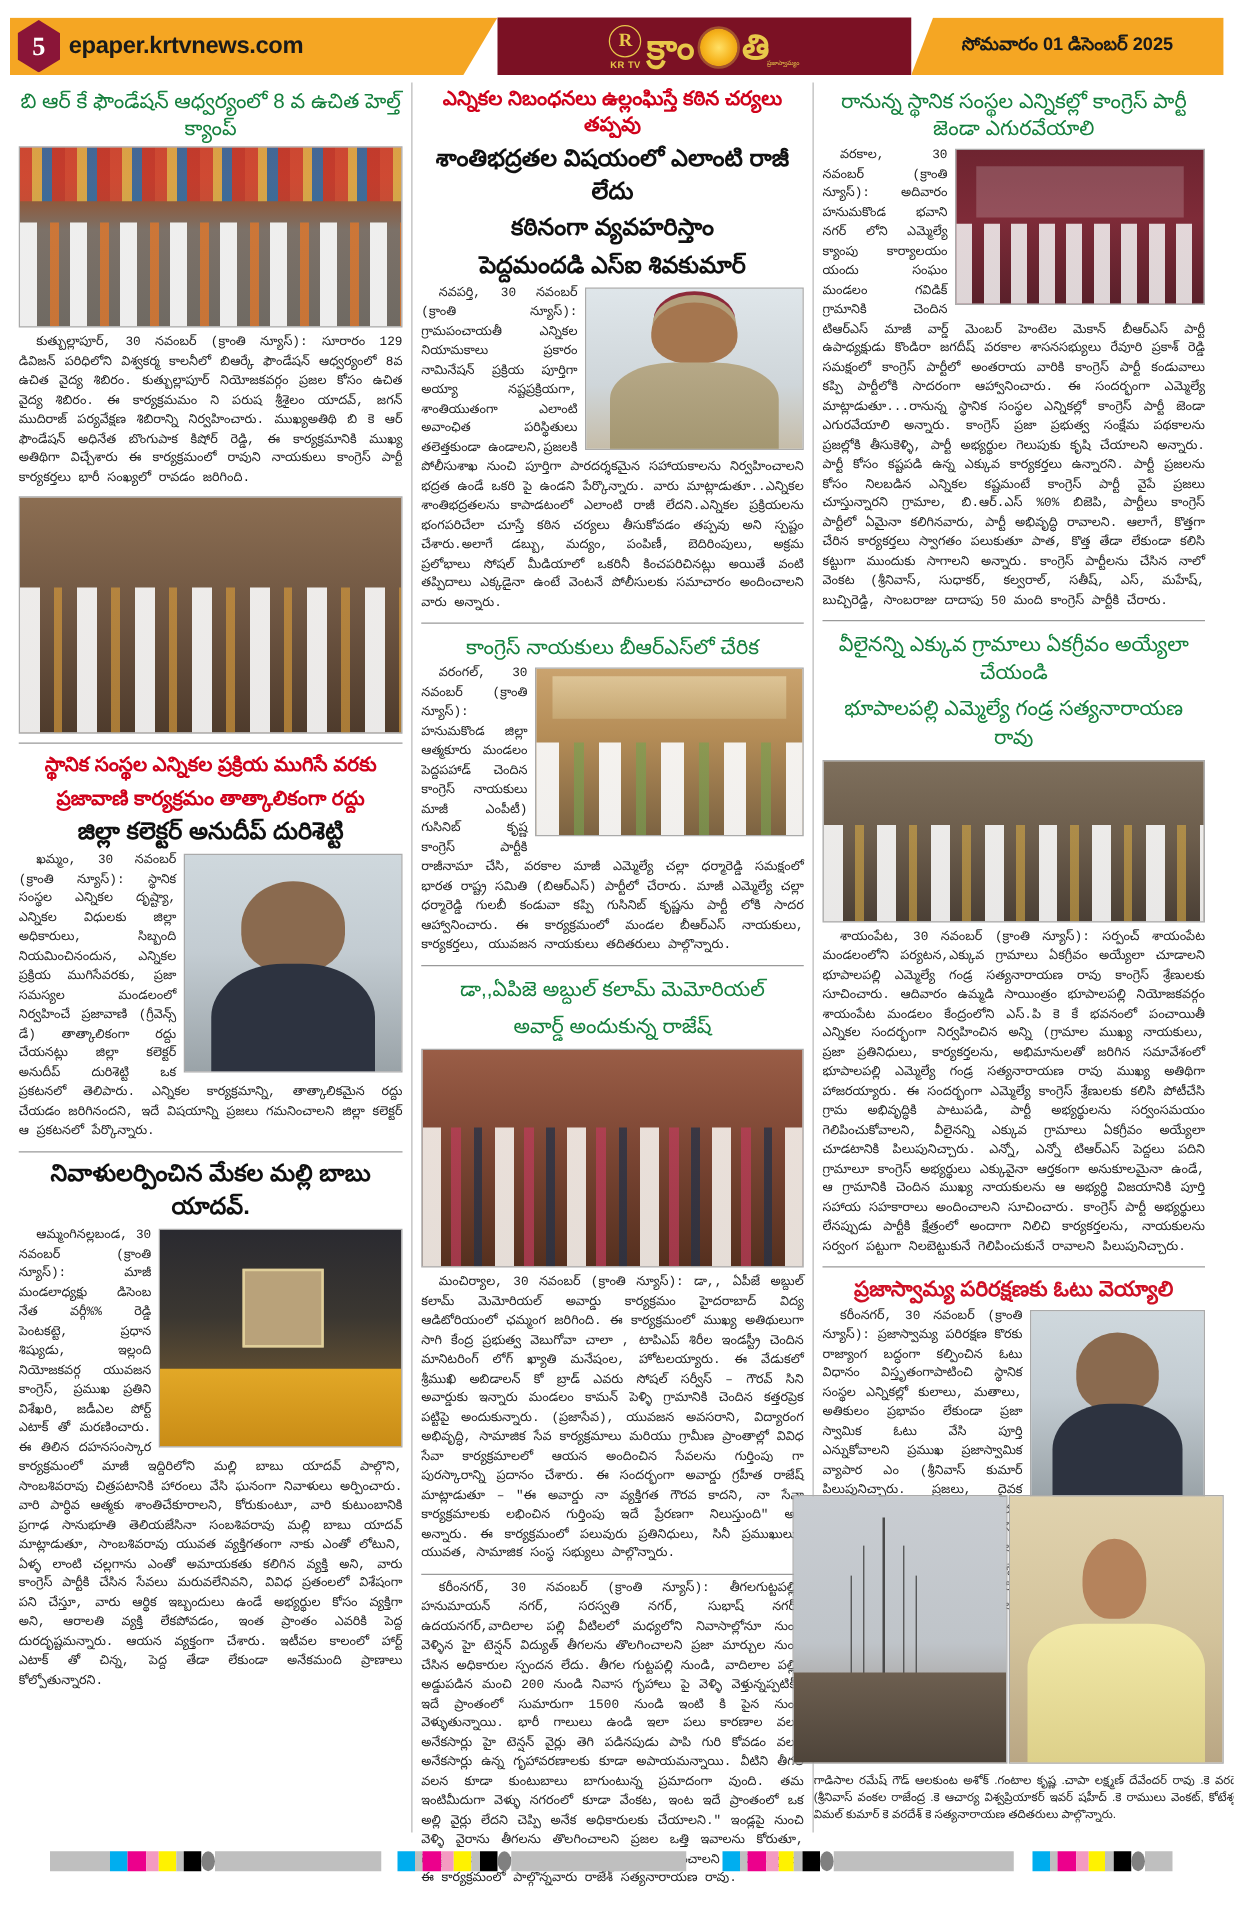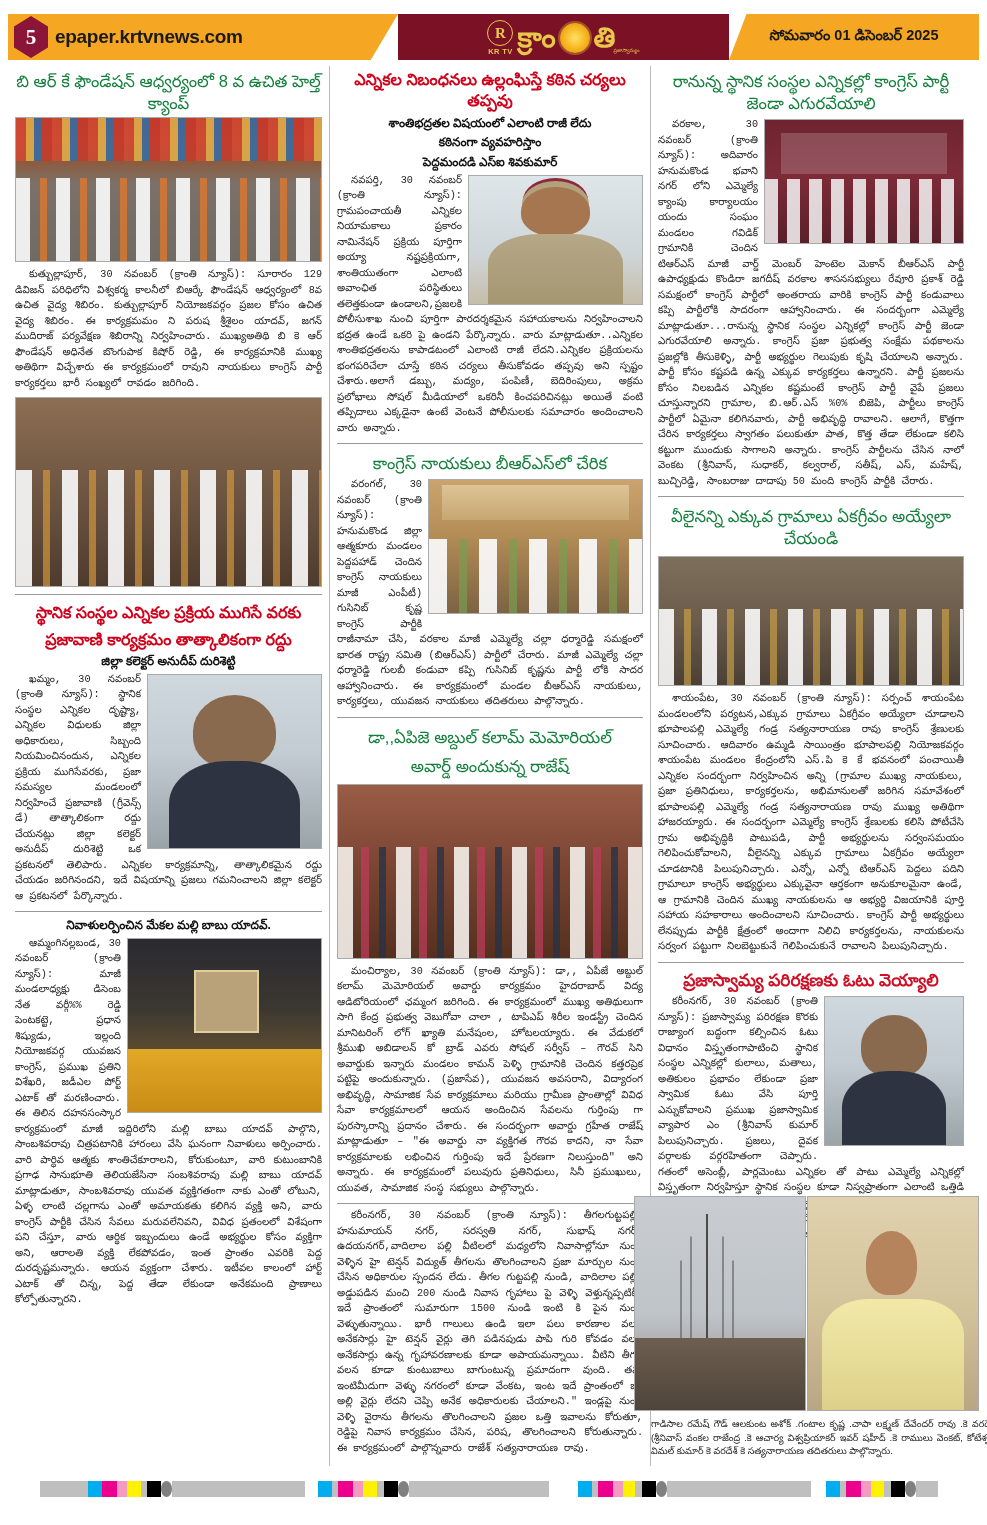--- a/index.html
+++ b/index.html
@@ -59,21 +59,21 @@
   }
   .hl-red {
     text-align:center; font-size:16px; font-weight:bold; color:#D0021B;
     line-height:1.34; padding:3px 0 2px;
   }
   .hl-red-lg {
     text-align:center; font-size:17px; font-weight:bold; color:#CE1126;
     line-height:1.32; padding:3px 0 2px;
   }
   .sub-black {
-    text-align:center; font-size:12px; font-weight:bold; color:#111;
+    text-align:center; font-size:19px; font-weight:bold; color:#111;
     line-height:1.38; padding:1px 0 2px;
   }
   .rule { border-top:1px solid #999; margin:7px 0 4px; }
 
   .body-txt {
     font-size:10.2px; line-height:1.52; color:#1c1c1c; text-align:justify;
     font-family:Liberation Mono, monospace; hyphens:auto;
   }
   .indent { text-indent:14px; }
 
@@ -282,20 +282,21 @@
     <div class="col sep">
 
       <div class="hl-black">రానున్న స్థానిక సంస్థల ఎన్నికల్లో కాంగ్రెస్ పార్టీ జెండా ఎగురవేయాలి</div>
       <div class="clearfix">
         <div class="photo p-banner ph ph-float-r" style="width:200px;height:125px;"></div>
         <div class="body-txt indent">వరకాల, 30 నవంబర్ (క్రాంతి న్యూస్): అదివారం హనుమకొండ భవాని నగర్ లోని ఎమ్మెల్యే క్యాంపు కార్యాలయం యందు సంఘం మండలం గవిడిక్ గ్రామానికి చెందిన టిఆర్ఎస్ మాజీ వార్డ్ మెంబర్ హెంటెల మెకాన్ బీఆర్ఎస్ పార్టీ ఉపాధ్యక్షుడు కొండిరా జగదీష్ వరకాల శాసనసభ్యులు రేవూరి ప్రకాశ్ రెడ్డి సమక్షంలో కాంగ్రెస్ పార్టీలో అంతరాయ వారికి కాంగ్రెస్ పార్టీ కండువాలు కప్పి పార్టీలోకి సాదరంగా ఆహ్వానించారు. ఈ సందర్భంగా ఎమ్మెల్యే మాట్లాడుతూ...రానున్న స్థానిక సంస్థల ఎన్నికల్లో కాంగ్రెస్ పార్టీ జెండా ఎగురవేయాలి అన్నారు. కాంగ్రెస్ ప్రజా ప్రభుత్వ సంక్షేమ పథకాలను ప్రజల్లోకి తీసుకెళ్ళి, పార్టీ అభ్యర్థుల గెలుపుకు కృషి చేయాలని అన్నారు. పార్టీ కోసం కష్టపడి ఉన్న ఎక్కువ కార్యకర్తలు ఉన్నారని. పార్టీ ప్రజలను కోసం నిలబడిన ఎన్నికల కష్టమంటే కాంగ్రెస్ పార్టీ వైపే ప్రజలు చూస్తున్నారని గ్రామాల, బి.ఆర్.ఎస్ %0% బిజెపి, పార్టీలు కాంగ్రెస్ పార్టీలో ఏమైనా కలిగినవారు, పార్టీ అభివృద్ధి రావాలని. ఆలాగే, కొత్తగా చేరిన కార్యకర్తలు స్వాగతం పలుకుతూ పాత, కొత్త తేడా లేకుండా కలిసి కట్టుగా ముందుకు సాగాలని అన్నారు. కాంగ్రెస్ పార్టీలను చేసిన నాలో వెంకట (శ్రీనివాస్, సుధాకర్, కల్వరాల్, సతీష్, ఎస్, మహేష్, బుచ్చిరెడ్డి, సాంబరాజు దాదాపు 50 మంది కాంగ్రెస్ పార్టీకి చేరారు.</div>
       </div>
 
       <div class="rule"></div>
       <div class="hl-black">వీలైనన్ని ఎక్కువ గ్రామాలు ఏకగ్రీవం అయ్యేలా చేయండి</div>
+      <div class="hl-black">భూపాలపల్లి ఎమ్మెల్యే గండ్ర సత్యనారాయణ రావు</div>
       <div class="photo p-hall ph" style="width:100%;height:130px;margin-top:4px;"></div>
       <div class="body-txt indent" style="margin-top:5px;">శాయంపేట, 30 నవంబర్ (క్రాంతి న్యూస్): సర్పంచ్ శాయంపేట మండలంలోని పర్యటన,ఎక్కువ గ్రామాలు ఏకగ్రీవం అయ్యేలా చూడాలని భూపాలపల్లి ఎమ్మెల్యే గండ్ర సత్యనారాయణ రావు కాంగ్రెస్ శ్రేణులకు సూచించారు. ఆదివారం ఉమ్మడి సాయింత్రం భూపాలపల్లి నియోజకవర్గం శాయంపేట మండలం కేంద్రంలోని ఎస్.పి కె కే భవనంలో పంచాయితీ ఎన్నికల సందర్భంగా నిర్వహించిన అన్ని (గ్రామాల ముఖ్య నాయకులు, ప్రజా ప్రతినిధులు, కార్యకర్తలను, అభిమానులతో జరిగిన సమావేశంలో భూపాలపల్లి ఎమ్మెల్యే గండ్ర సత్యనారాయణ రావు ముఖ్య అతిథిగా హాజరయ్యారు. ఈ సందర్భంగా ఎమ్మెల్యే కాంగ్రెస్ శ్రేణులకు కలిసి పోటీచేసి గ్రామ అభివృద్ధికి పాటుపడి, పార్టీ అభ్యర్థులను సర్వంసమయం గెలిపించుకోవాలని, వీలైనన్ని ఎక్కువ గ్రామాలు ఏకగ్రీవం అయ్యేలా చూడటానికి పిలుపునిచ్చారు. ఎన్నో, ఎన్నో టిఆర్ఎస్ పెద్దలు పదిని గ్రామాలూ కాంగ్రెస్ అభ్యర్థులు ఎక్కువైనా ఆర్తకంగా అనుకూలమైనా ఉండే, ఆ గ్రామానికి చెందిన ముఖ్య నాయకులను ఆ అభ్యర్థి విజయానికి పూర్తి సహాయ సహకారాలు అందించాలని సూచించారు. కాంగ్రెస్ పార్టీ అభ్యర్థులు లేనప్పుడు పార్టీకి క్షేత్రంలో అందాగా నిలిచి కార్యకర్తలను, నాయకులను సర్వంగ పట్టుగా నిలబెట్టుకునే గెలిపించుకునే రావాలని పిలుపునిచ్చారు.</div>
 
       <div class="rule"></div>
       <div class="hl-red-lg">ప్రజాస్వామ్య పరిరక్షణకు ఓటు వెయ్యాలి</div>
       <div class="clearfix">
         <div class="photo p-portrait ph ph-float-r" style="width:140px;height:150px;"></div>
         <div class="body-txt indent">కరీంనగర్, 30 నవంబర్ (క్రాంతి న్యూస్): ప్రజాస్వామ్య పరిరక్షణ కొరకు రాజ్యాంగ బద్ధంగా కల్పించిన ఓటు విధానం విస్తృతంగాపాటించి స్థానిక సంస్థల ఎన్నికల్లో కులాలు, మతాలు, అతికులం ప్రభావం లేకుండా ప్రజా స్వామిక ఓటు వేసి పూర్తి ఎన్నుకోవాలని ప్రముఖ ప్రజాస్వామిక వ్యాపార ఎం (శ్రీనివాస్ కుమార్ పిలుపునిచ్చారు. ప్రజలు, దైవక వర్గాలకు వర్గరహితంగా చెప్పారు. గతంలో అసెంబ్లీ, పార్లమెంటు ఎన్నికల తో పాటు ఎమ్మెల్యే ఎన్నికల్లో విస్తృతంగా నిర్వహిస్తూ స్థానిక సంస్థల కూడా నిస్వప్రాతంగా ఎలాంటి ఒత్తిడి లేకుండా ప్రజా సూచన అంది స్థానిక వ్యాపారంతో పాటు అలాంటి పరిస్థితులలో అభ్యర్థులను వ్యాపారి వెంకటేష్ ఓటర్లకు కోరుతున్నారు. ఓటుగాకు ప్రజాస్వామికంలో అభ్యర్థుల ప్రాంతాల్లో వర్గరహితంగా, సామాజిక ఎత వర్గ శ్రీనివాస్ కుమార్.</div>
       </div>
     </div>

